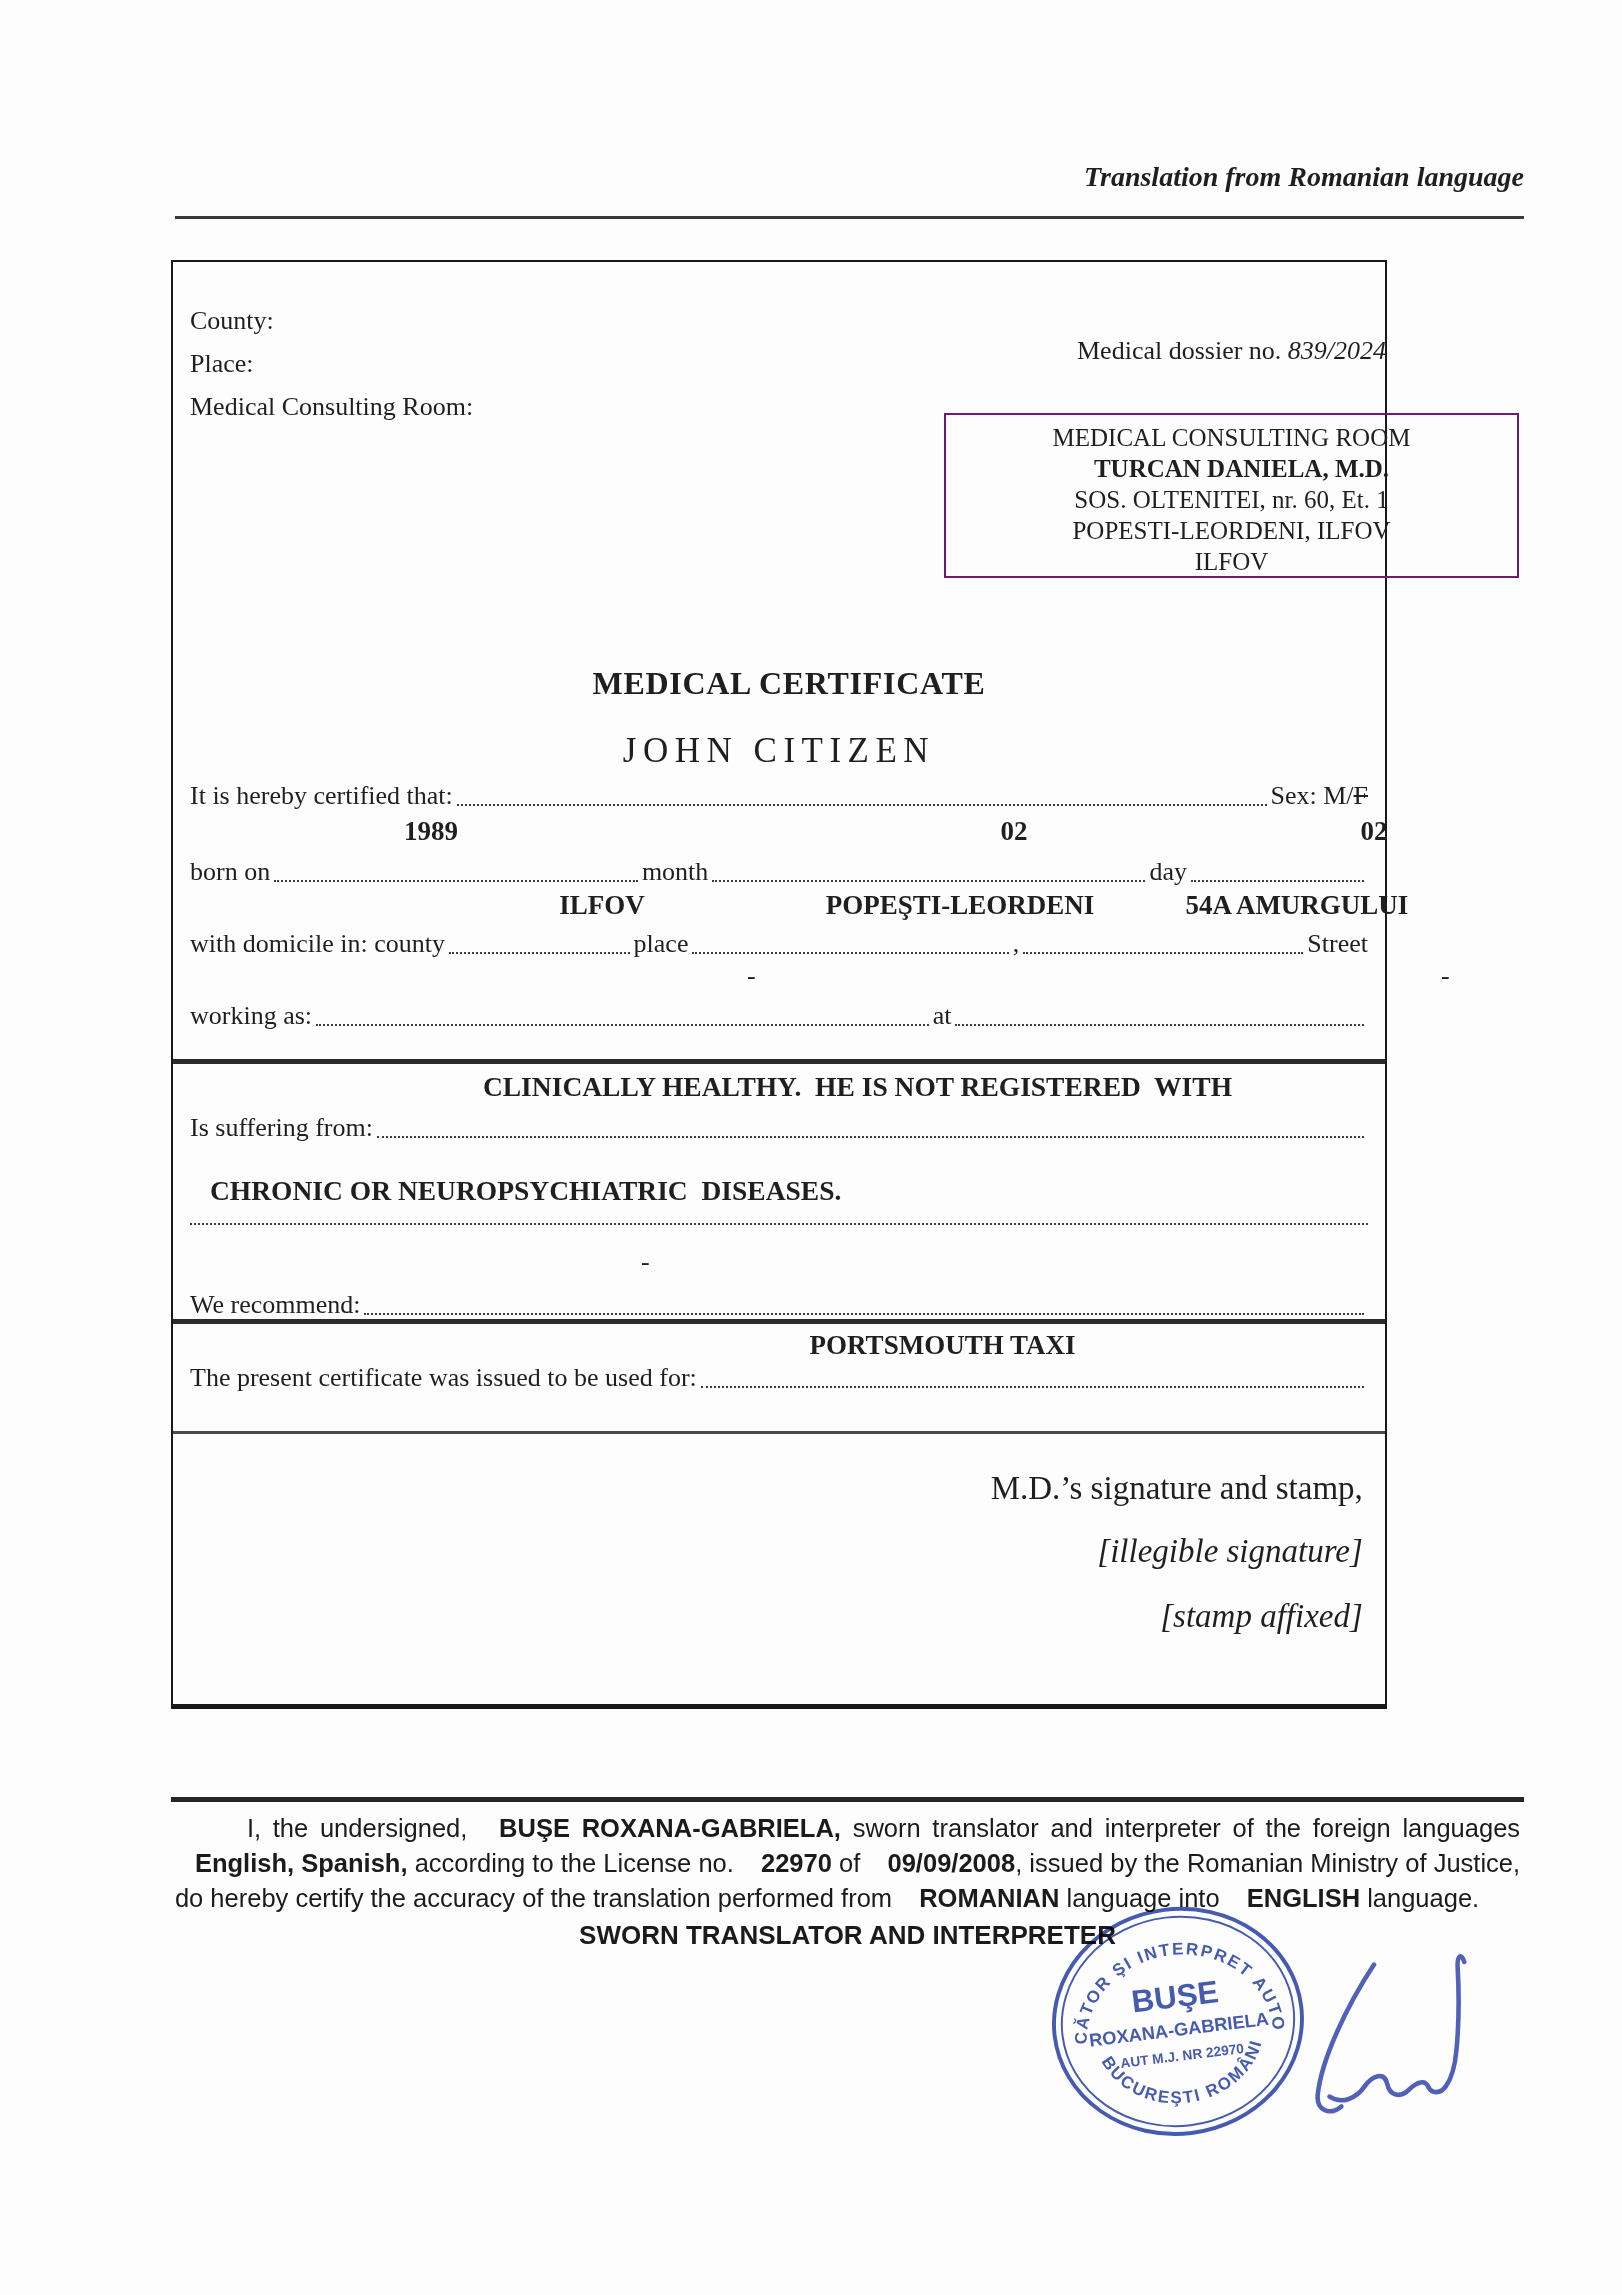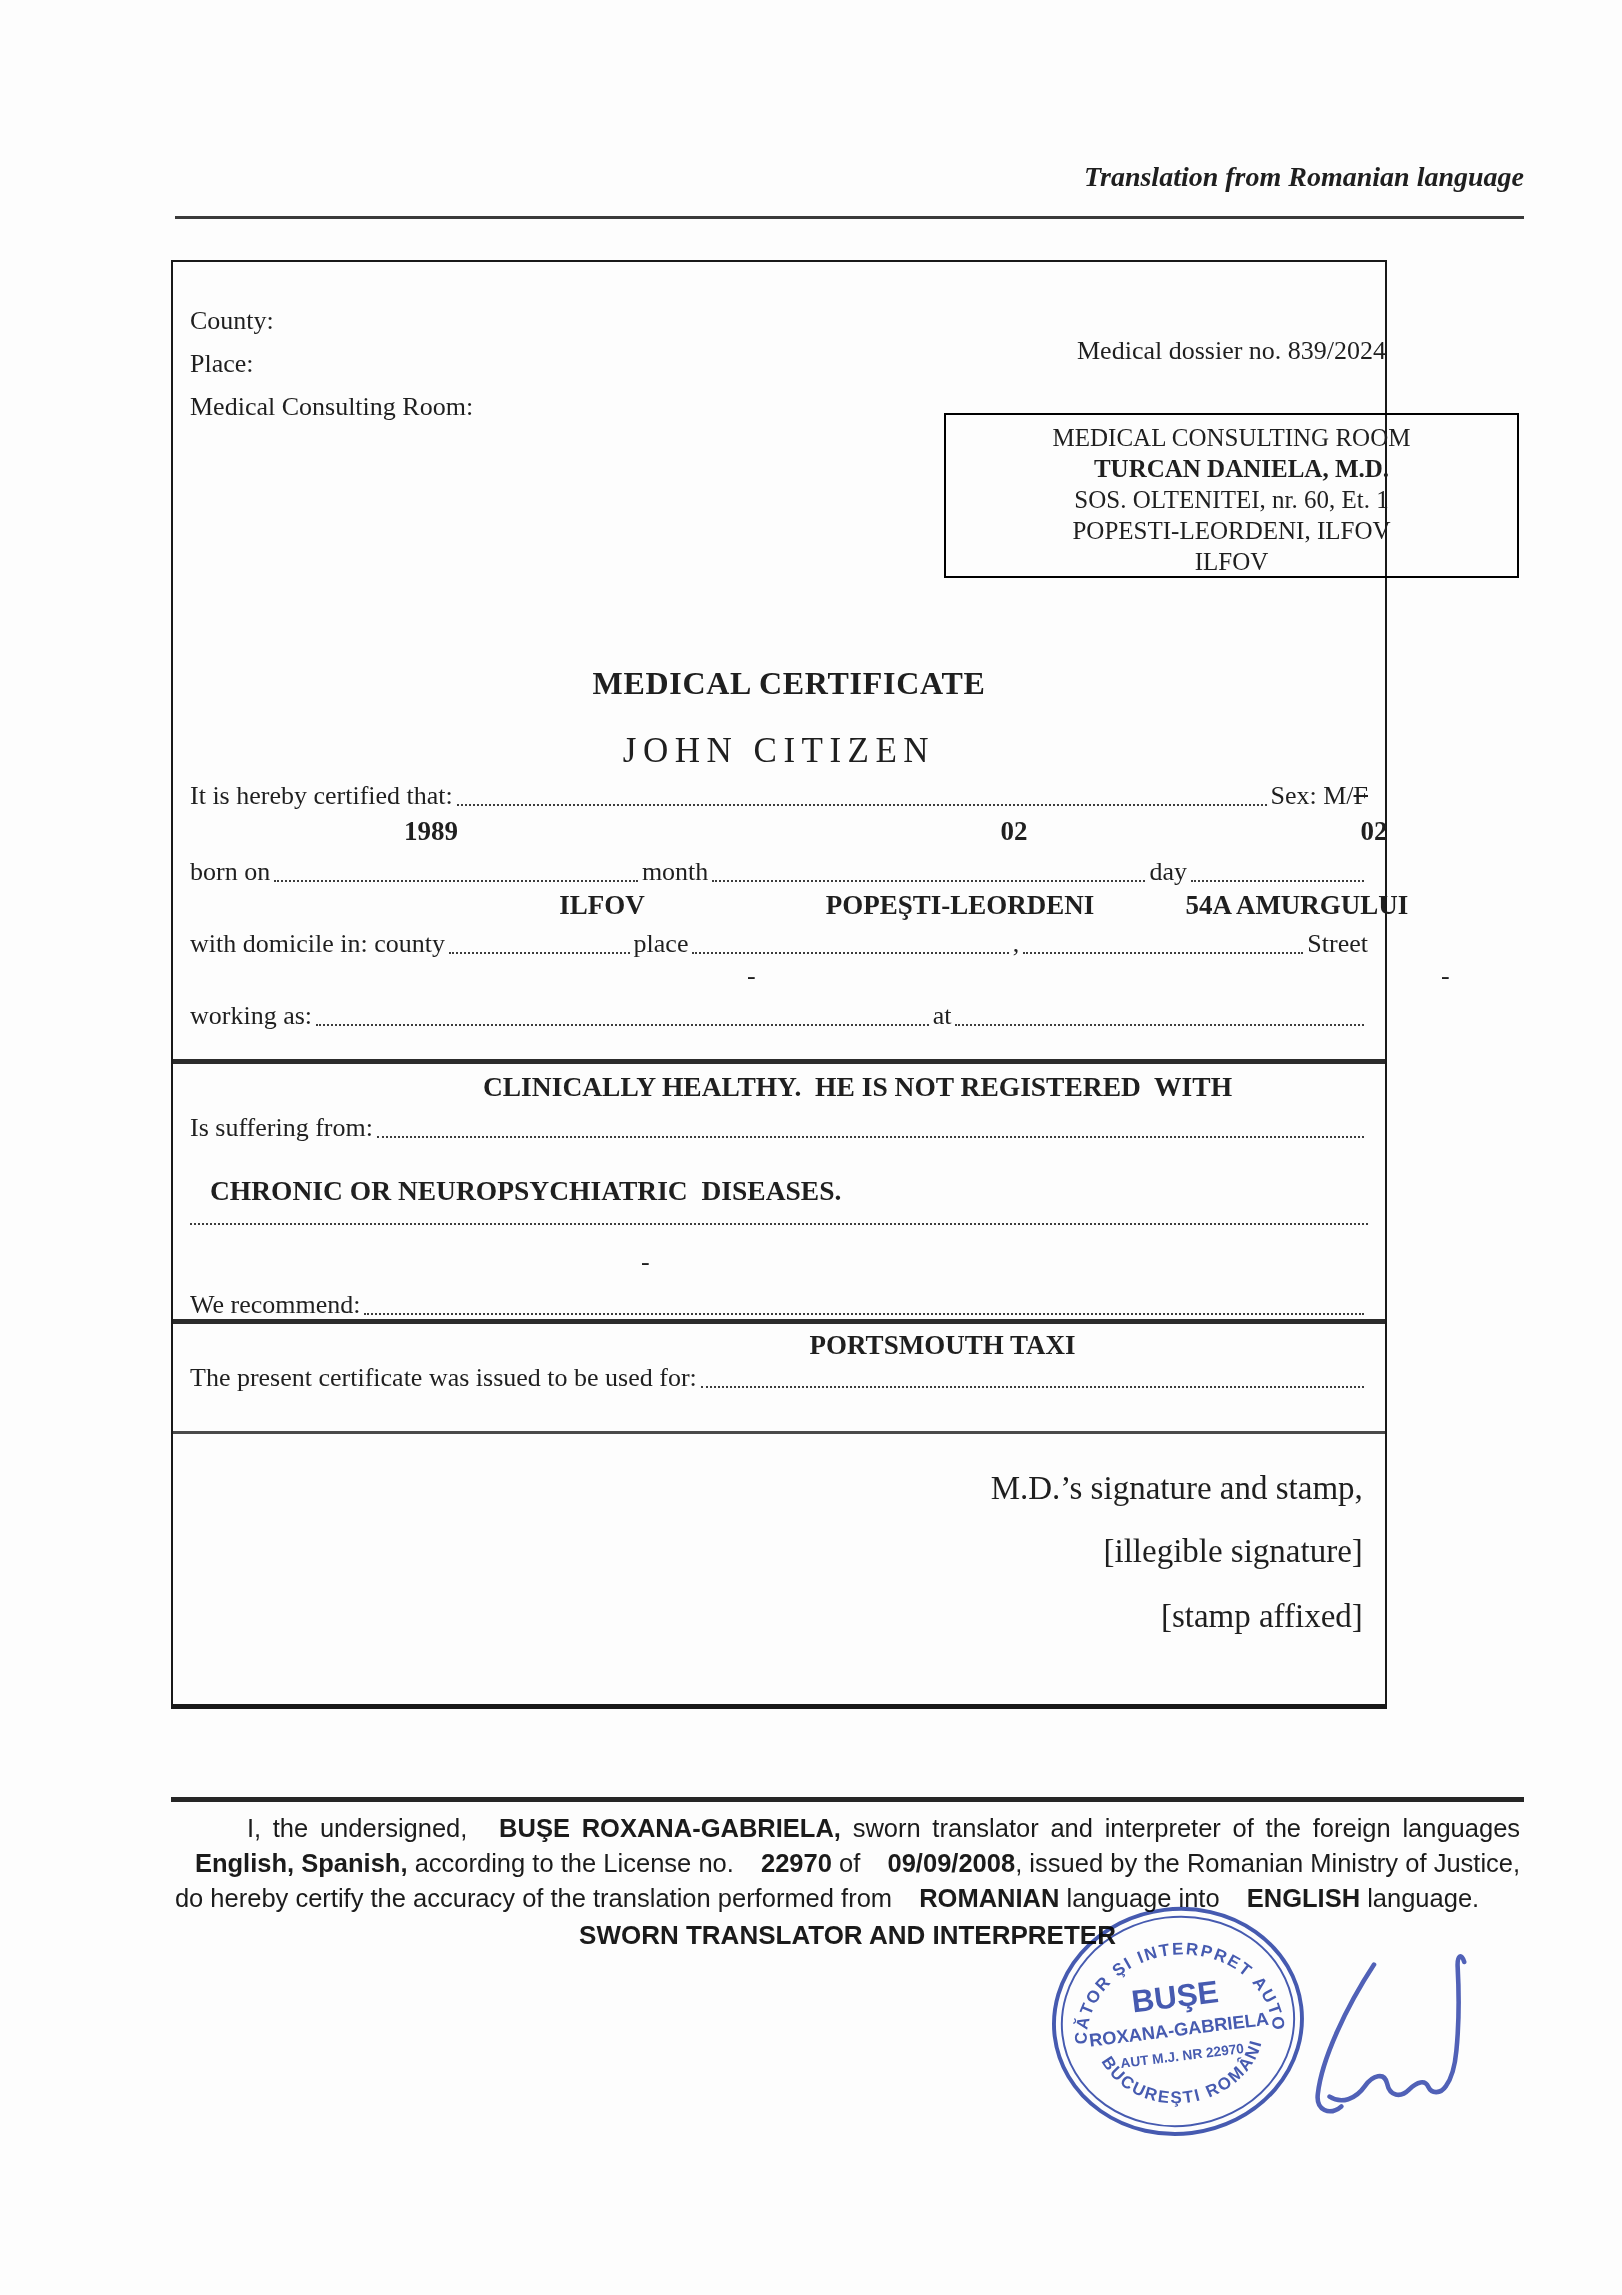--- a/index.html
+++ b/index.html
@@ -13,23 +13,23 @@
   .abs{position:absolute;}
   .row{position:absolute;left:17px;right:17px;display:flex;align-items:flex-end;
        font-size:26px;line-height:33px;white-space:pre;}
   .dots{flex-grow:1;border-bottom:2px dotted #3c3c3c;margin:0 3.9px 5.9px 3.9px;min-width:15.7px;height:0;}
   .dotline{position:absolute;left:17px;right:17px;border-bottom:2px dotted #3c3c3c;}
   .center-row{position:absolute;left:17px;right:17px;text-align:center;white-space:pre;}
   .right-row{position:absolute;left:17px;right:17px;text-align:right;padding-right:5.2px;font-size:33px;}
   .ovl{position:absolute;transform:translateX(-50%);font-weight:bold;font-size:27px;white-space:pre;}
   .hline{position:absolute;left:0;right:0;background:#2c2c2c;}
   .b{font-weight:bold;padding-left:20px;}
-  .it{}
+  .it{font-style:italic;}
   .clinicbox{position:absolute;left:771px;top:151px;width:575px;height:165px;box-sizing:border-box;
-             border:2px solid #000000;text-align:center;font-size:25px;line-height:31px;padding-top:6.5px;}
+             border:2px solid #701a75;text-align:center;font-size:25px;line-height:31px;padding-top:6.5px;}
   .clinicbox div{white-space:pre;}
   .translator{position:absolute;left:171px;top:1797px;width:1353px;
               font-family:"Liberation Sans","DejaVu Sans",sans-serif;color:#1b1b1b;}
   .tline{height:5.2px;background:#262626;}
   .tpara{margin:9.2px 3.9px 0 3.9px;font-size:25.5px;line-height:35px;text-align:justify;
          text-indent:72px;white-space:pre-wrap;}
   .sworn{margin-top:3.9px;text-align:center;font-weight:bold;font-size:26px;}
   .stampsvg{position:absolute;left:1034px;top:1894px;mix-blend-mode:multiply;opacity:.94;}
   .wm{position:absolute;top:2210px;right:6.5px;font-family:"Liberation Sans","DejaVu Sans",sans-serif;
       font-size:63px;letter-spacing:0.7px;transform:scaleX(0.8);transform-origin:100% 50%;white-space:pre;}

